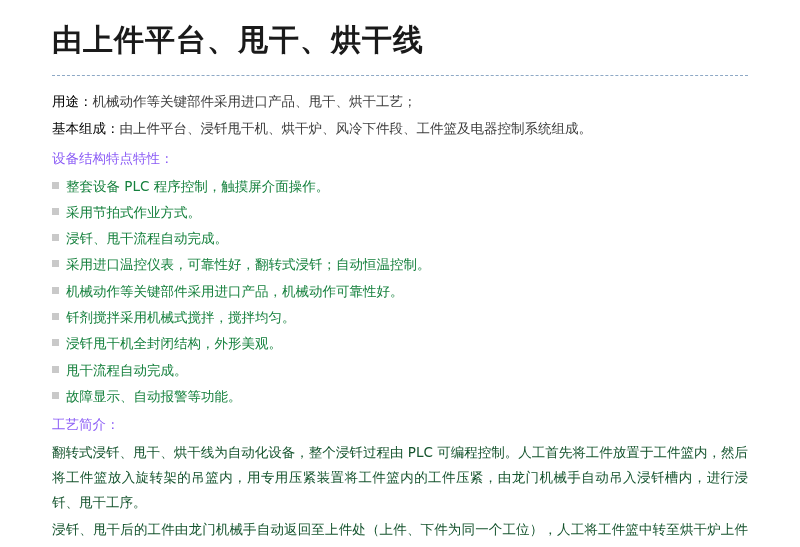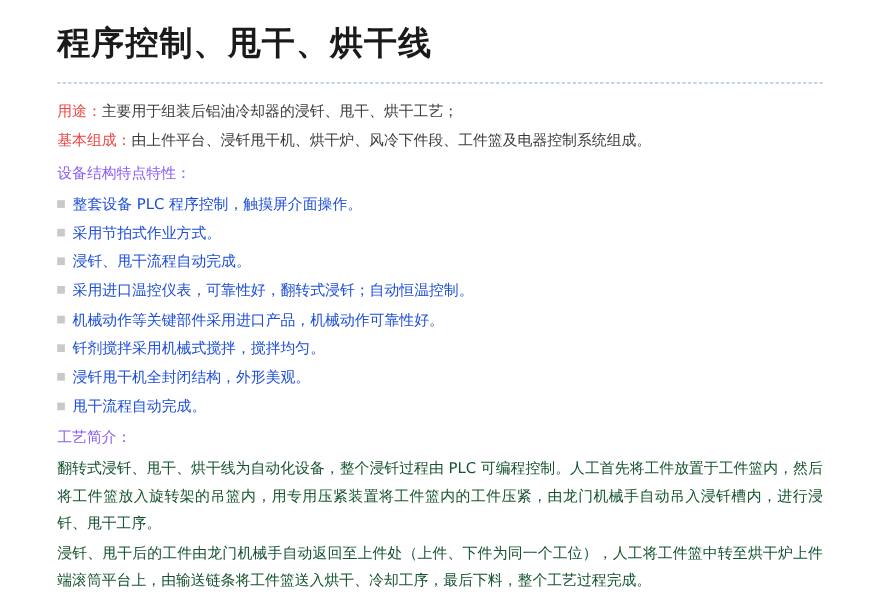--- a/index.html
+++ b/index.html
@@ -38,37 +38,37 @@
   }
   .block {
     margin-top: 12px;
   }
   .kv-line {
     font-size: 13.5px;
     line-height: 2.05;
     color: #3c3c3c;
   }
   .kv-key {
-    color: #ef4444;
+    color: #000000;
   }
   .section-head {
     font-size: 13.5px;
     color: #8b5cf6;
     line-height: 2.05;
     margin-top: 2px;
   }
   ul.features {
     list-style: none;
     margin: 0;
     padding: 0;
   }
   ul.features li {
     font-size: 13.5px;
     line-height: 1.95;
-    color: #1d4ed8;
+    color: #15803d;
     display: flex;
     align-items: flex-start;
   }
   .bullet {
     display: inline-block;
     width: 7px;
     height: 7px;
     background: #c9c9c9;
     margin-right: 7px;
     margin-top: 9px;
@@ -87,27 +87,27 @@
   }
   .para + .para {
     margin-top: 2px;
   }
 </style>
 </head>
 <body>
 
 <div class="page">
 
-  <div class="title">程序控制、甩干、烘干线</div>
+  <div class="title">由上件平台、甩干、烘干线</div>
 
   <div class="divider"></div>
 
   <div class="block">
     <div class="kv-line">
-      <span class="kv-key">用途：</span><span>主要用于组装后铝油冷却器的浸钎、甩干、烘干工艺；</span>
+      <span class="kv-key">用途：</span><span>机械动作等关键部件采用进口产品、甩干、烘干工艺；</span>
     </div>
     <div class="kv-line">
       <span class="kv-key">基本组成：</span><span>由上件平台、浸钎甩干机、烘干炉、风冷下件段、工件篮及电器控制系统组成。</span>
     </div>
   </div>
 
   <div class="section-head">设备结构特点特性：</div>
 
   <ul class="features">
     <li>
@@ -135,20 +135,24 @@
       <span class="feature-text">钎剂搅拌采用机械式搅拌，搅拌均匀。</span>
     </li>
     <li>
       <span class="bullet"></span>
       <span class="feature-text">浸钎甩干机全封闭结构，外形美观。</span>
     </li>
     <li>
       <span class="bullet"></span>
       <span class="feature-text">甩干流程自动完成。</span>
     </li>
+    <li>
+      <span class="bullet"></span>
+      <span class="feature-text">故障显示、自动报警等功能。</span>
+    </li>
   </ul>
 
   <div class="section-head">工艺简介：</div>
 
   <div class="para">翻转式浸钎、甩干、烘干线为自动化设备，整个浸钎过程由 PLC 可编程控制。人工首先将工件放置于工件篮内，然后将工件篮放入旋转架的吊篮内，用专用压紧装置将工件篮内的工件压紧，由龙门机械手自动吊入浸钎槽内，进行浸钎、甩干工序。</div>
   <div class="para">浸钎、甩干后的工件由龙门机械手自动返回至上件处（上件、下件为同一个工位），人工将工件篮中转至烘干炉上件端滚筒平台上，由输送链条将工件篮送入烘干、冷却工序，最后下料，整个工艺过程完成。</div>
 
 </div>
 
 </body></html>

